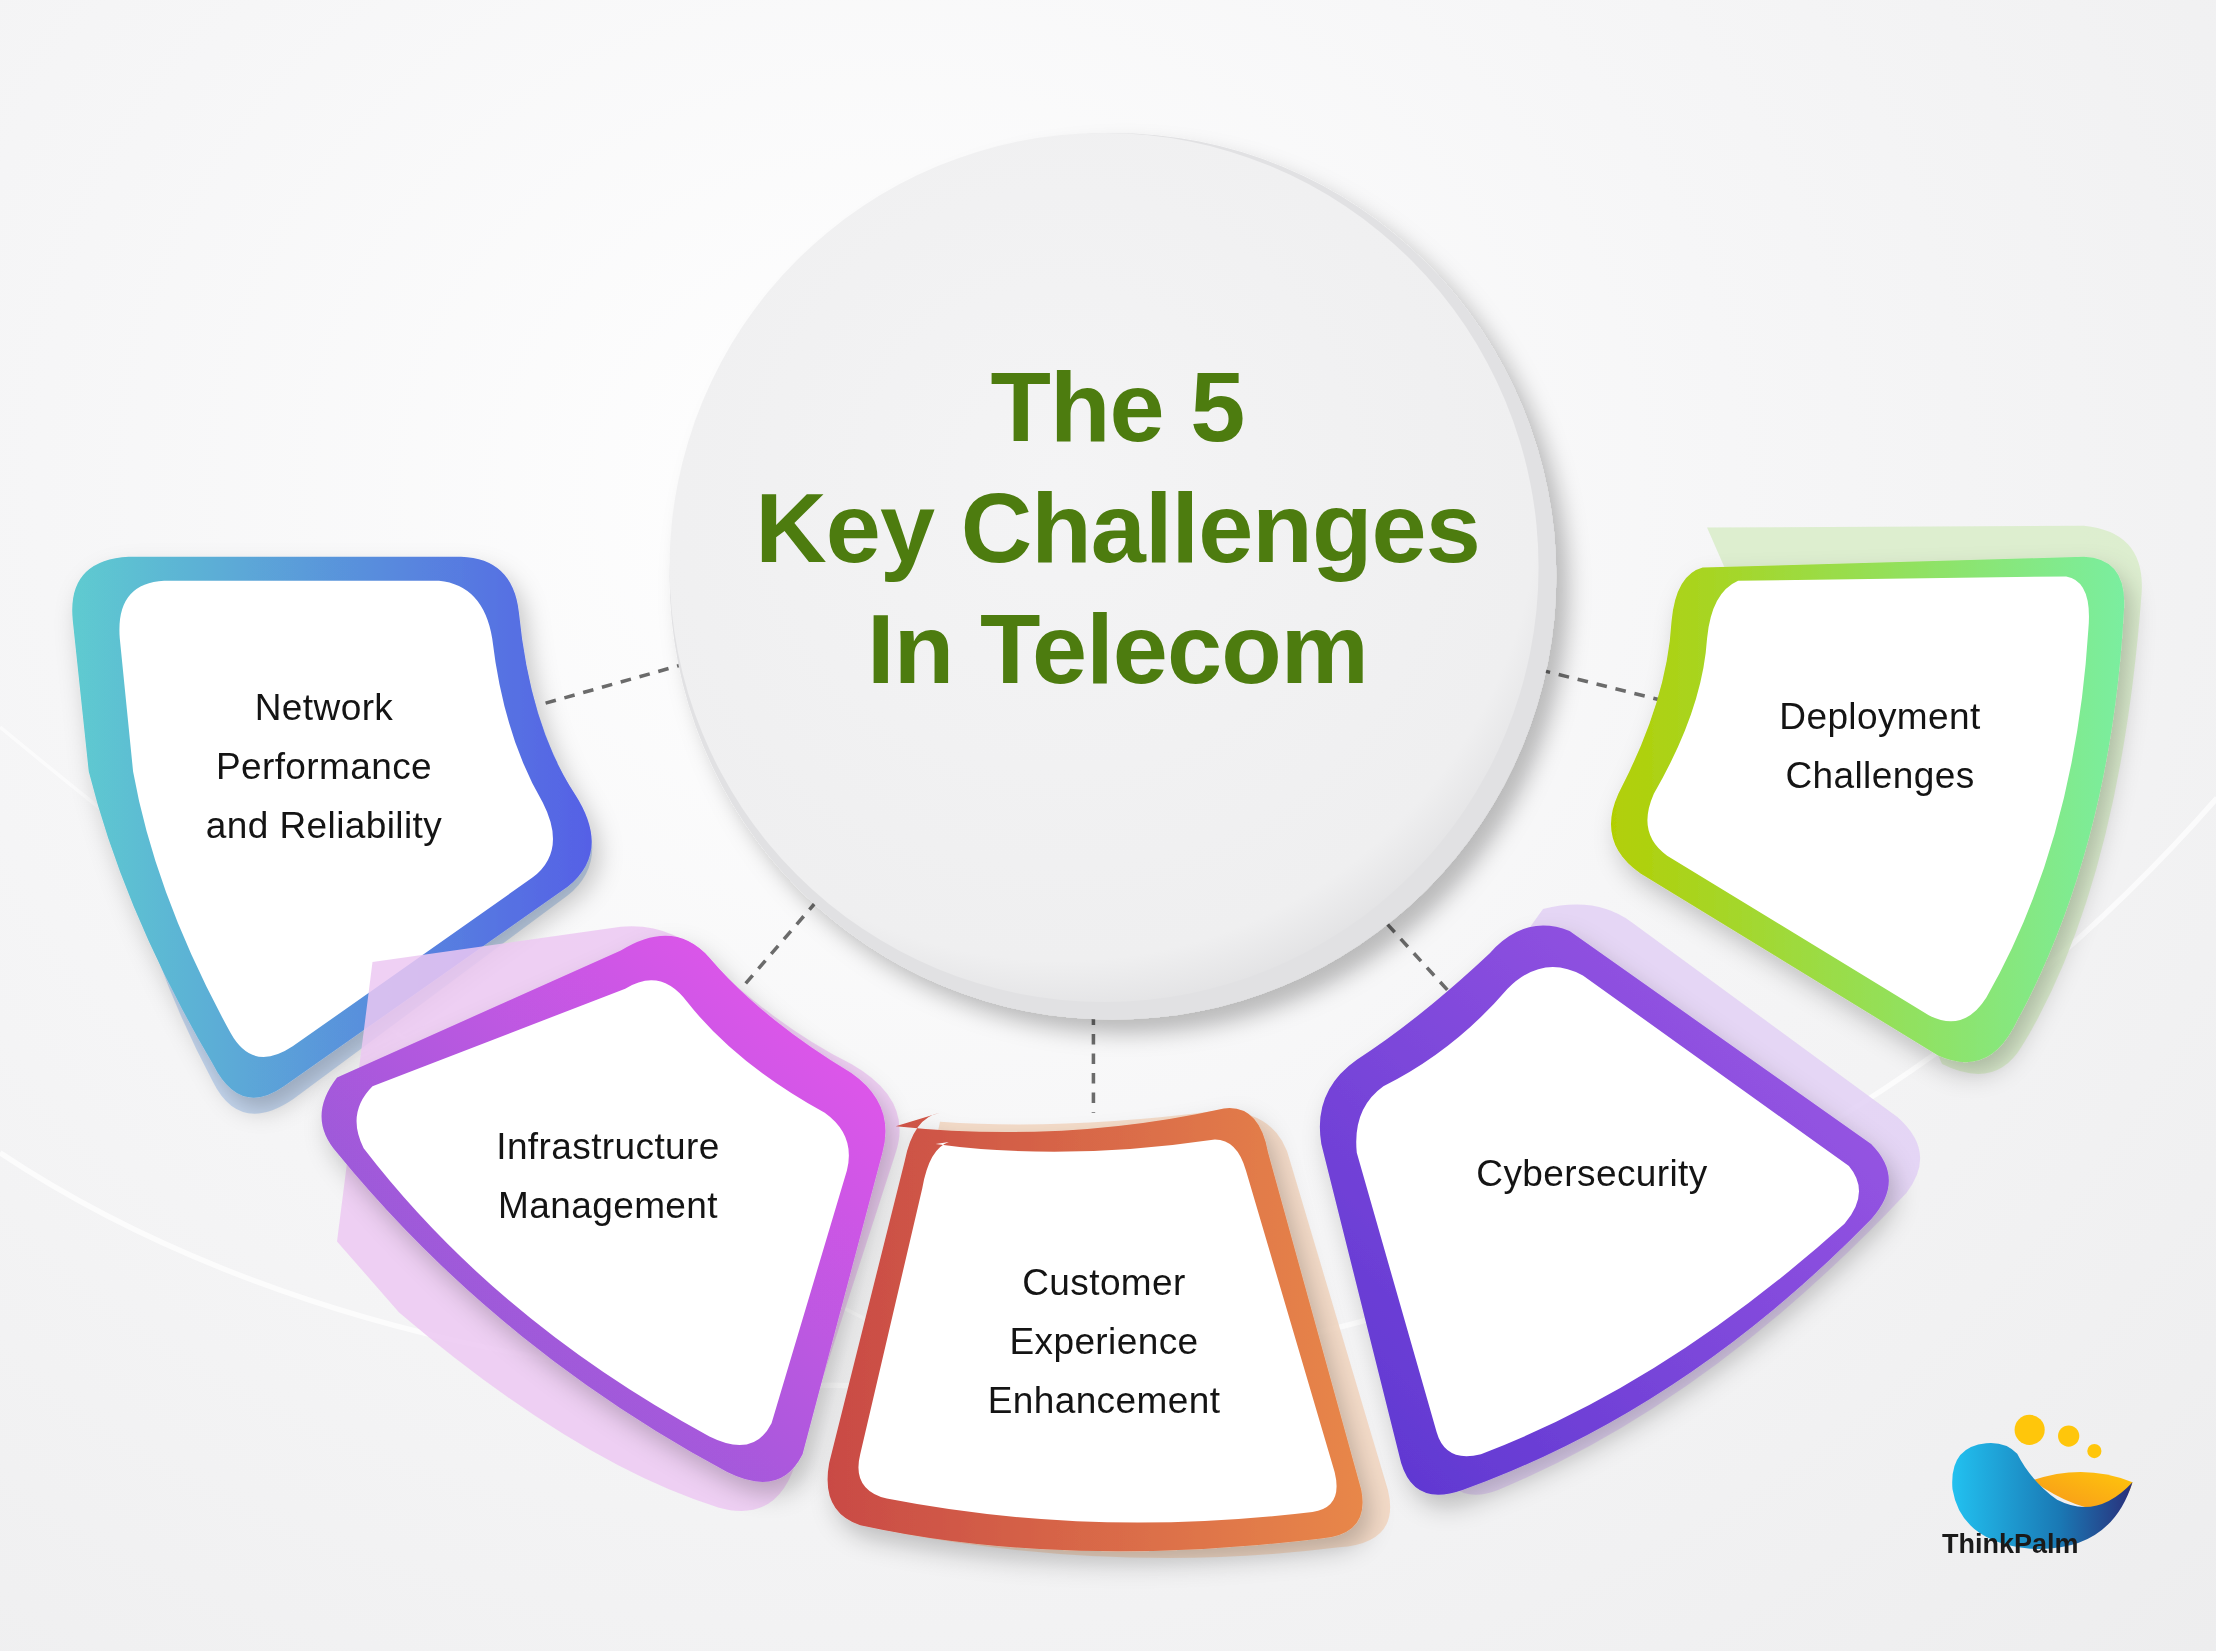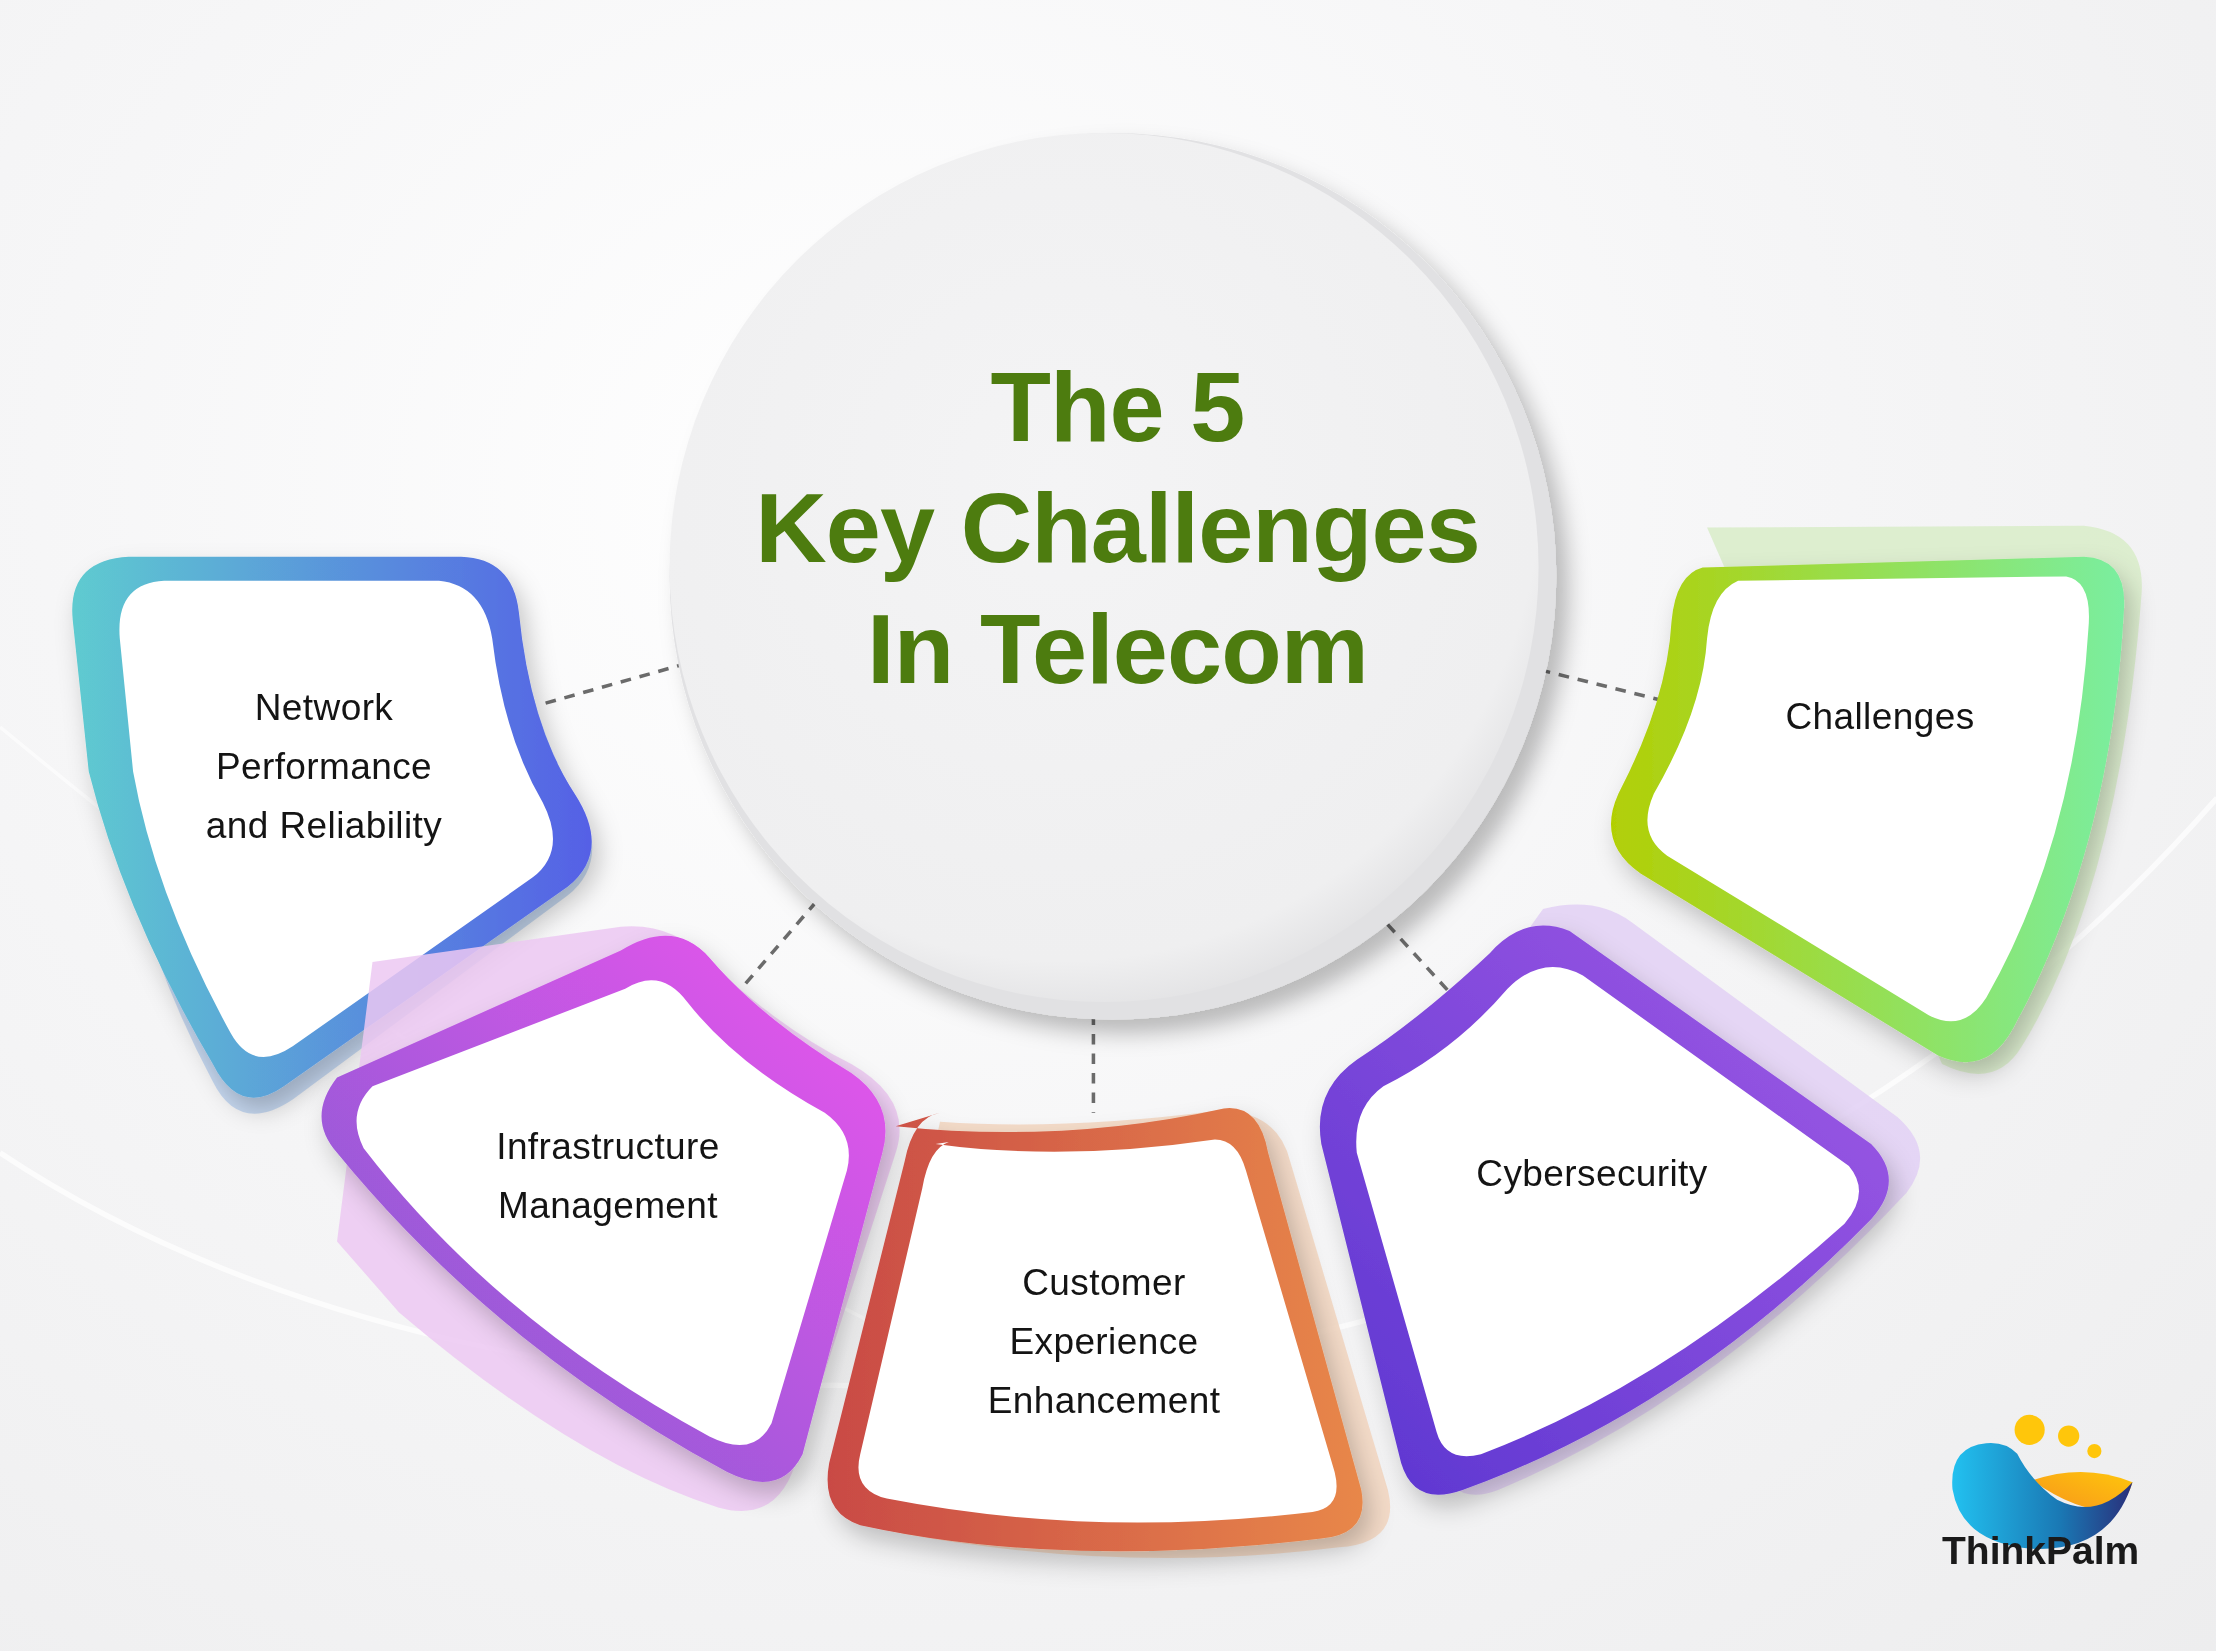--- a/index.html
+++ b/index.html
@@ -16,21 +16,21 @@
       letter-spacing: 0.4px;
     }
     .title {
       position: absolute; left: 674px; top: 346px; width: 887px;
       text-align: center; color: #4d7c0f; font-weight: 700;
       font-size: 99px; line-height: 121px; letter-spacing: -0.9px;
     }
     .title span { display: block; }
     .logo { position: absolute; left: 1933px; top: 1365px; width: 266px; height: 213px; }
     .logo-text {
-      position: absolute; left: 1942px; top: 1529px; font-size: 39px; font-weight: 700;
+      position: absolute; left: 1942px; top: 1529px; font-size: 27px; font-weight: 700;
       color: #1a1a1a; letter-spacing: 0px;
     }
   </style>
 </head>
 <body>
 
 <div class="stage">
 
   <svg class="bg" width="2217" height="1652" viewBox="0 0 2500 1863">
     <defs>
@@ -142,20 +142,21 @@
     <div>Customer</div>
     <div>Experience</div>
     <div>Enhancement</div>
   </div>
 
   <div class="label" style="left:1410px; top:1144px; width:364px;">
     <div>Cybersecurity</div>
   </div>
 
   <div class="label" style="left:1694px; top:687px; width:372px;">
+    <div>Deployment</div>
     <div>Challenges</div>
   </div>
 
   <svg class="logo" viewBox="0 0 300 240">
     <circle cx="109" cy="73" r="17" fill="#ffc60b"></circle>
     <circle cx="153" cy="80" r="12" fill="#ffc60b"></circle>
     <circle cx="182" cy="97" r="8" fill="#ffc60b"></circle>
     <path d="M112 130 Q 170 110 225 132 Q 220 150 205 165 Q 160 165 112 130 Z" fill="url(#gLogoYel)"></path>
     <path d="M60 88 Q 18 92 22 140 Q 32 200 110 207 Q 200 212 225 132 Q 185 175 140 152 Q 110 130 95 100 Q 82 86 60 88 Z" fill="url(#gLogoBlue)"></path>
   </svg>

